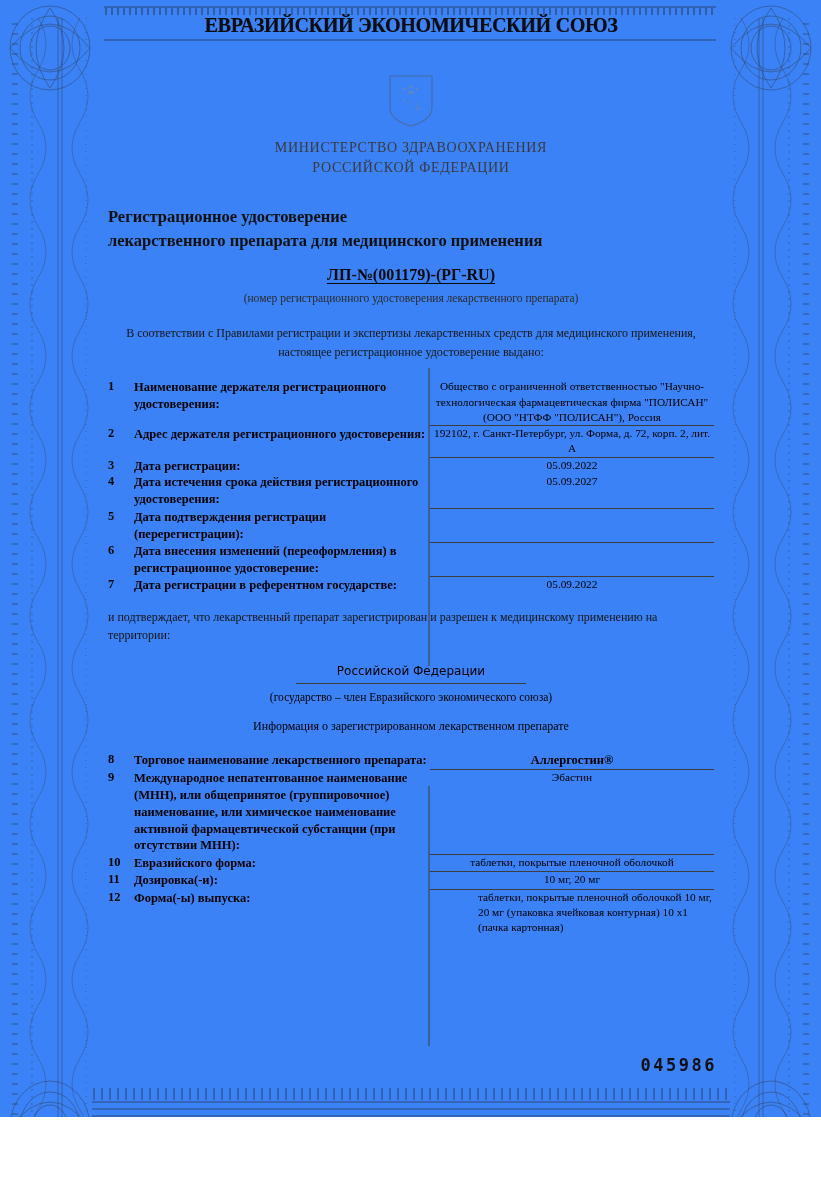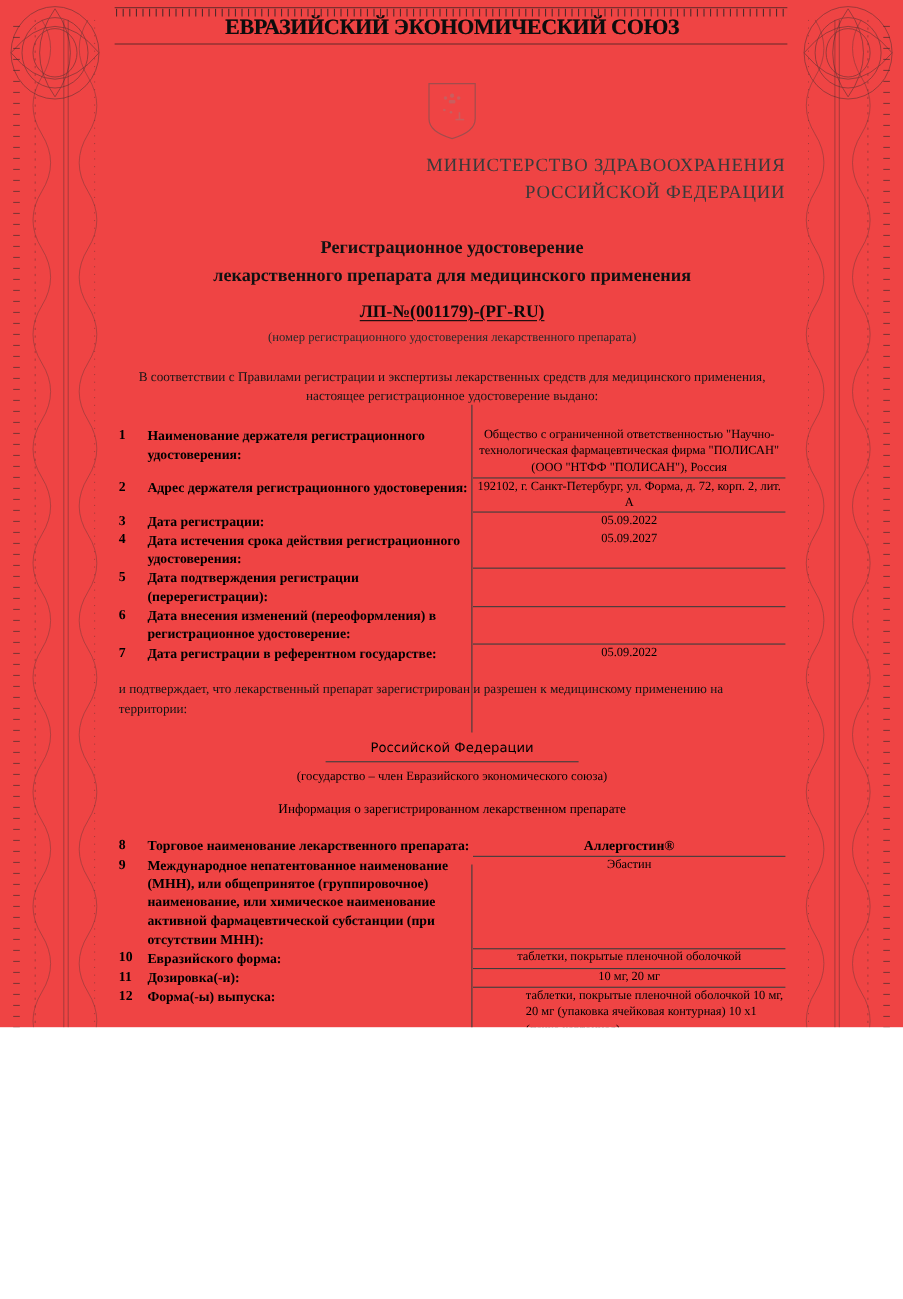--- a/index.html
+++ b/index.html
@@ -8,23 +8,23 @@
     padding: 0;
     background: #ffffff;
   }
   body {
     font-family: "Liberation Serif", "DejaVu Serif", serif;
     color: #000000;
   }
   .page {
     position: relative;
     width: 821px;
-    height: 934px;
+    height: 1117px;
     overflow: hidden;
-    background: #ef4444;
+    background: #3b82f6;
     margin: 0 auto;
   }
 
   
   .border-frame {
     position: absolute;
     left: 0; top: 0;
     width: 821px; height: 1181px;
     pointer-events: none;
   }
@@ -92,30 +92,30 @@
     justify-content: center;
     margin-top: 22px;
   }
   .emblem {
     width: 46px;
     height: 54px;
     opacity: 0.5;
   }
 
   .ministry {
-    text-align: right;
+    text-align: center;
     margin-top: 10px;
-    font-size: 17px;
+    font-size: 14px;
     letter-spacing: 0.7px;
     line-height: 1.45;
     color: #3a3a3a;
   }
 
   .doc-title {
-    text-align: center;
+    text-align: left;
     margin-top: 26px;
     font-weight: bold;
     font-size: 16.5px;
     line-height: 1.5;
     color: #111;
   }
   .doc-number {
     text-align: center;
     margin-top: 12px;
     font-weight: bold;

